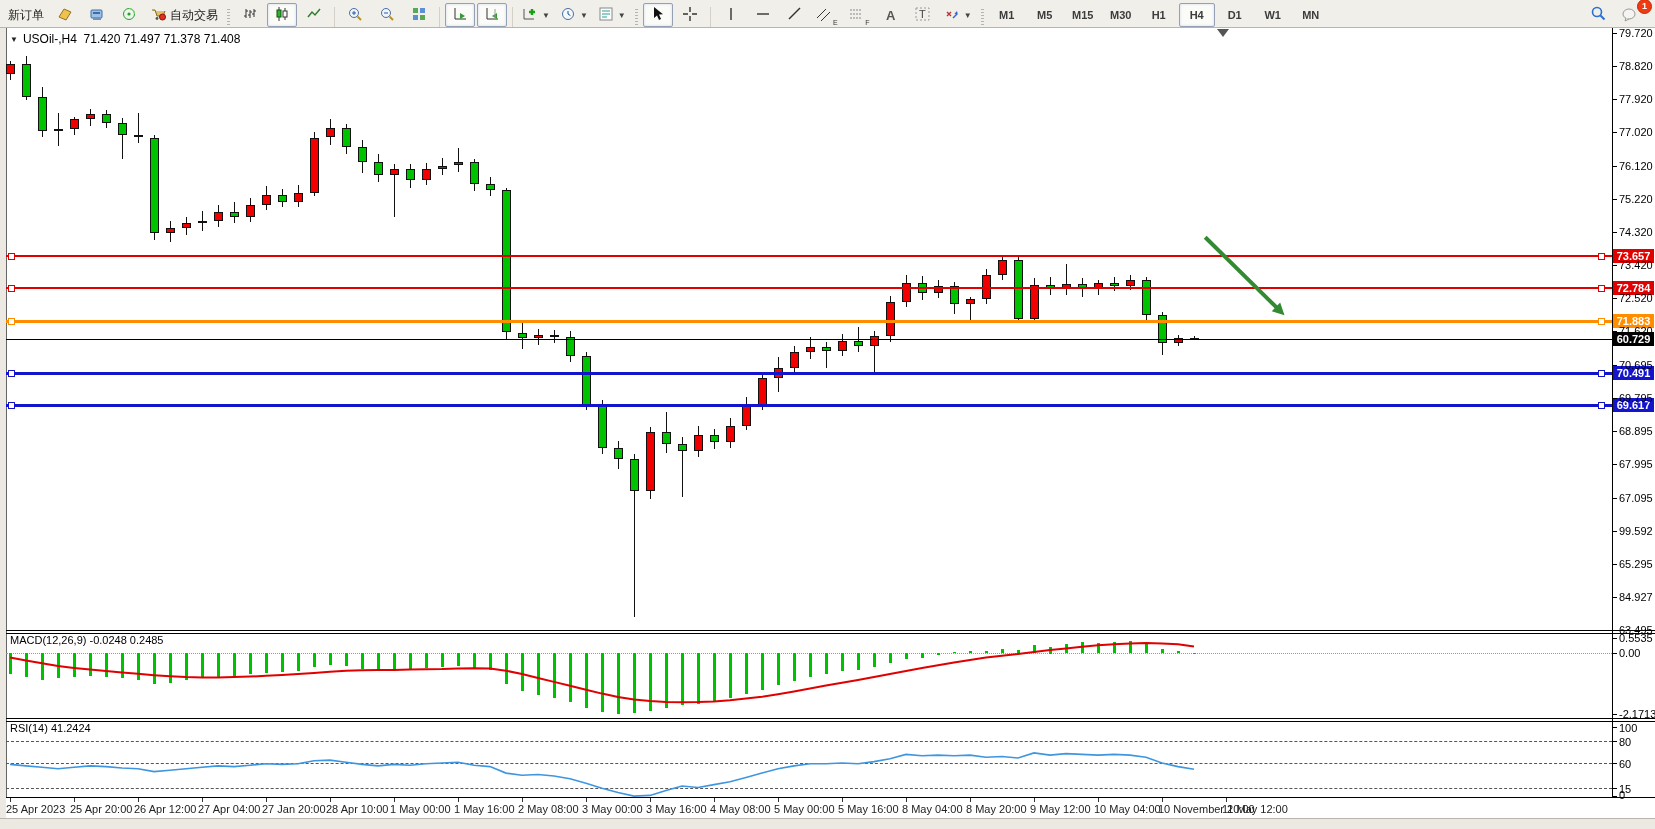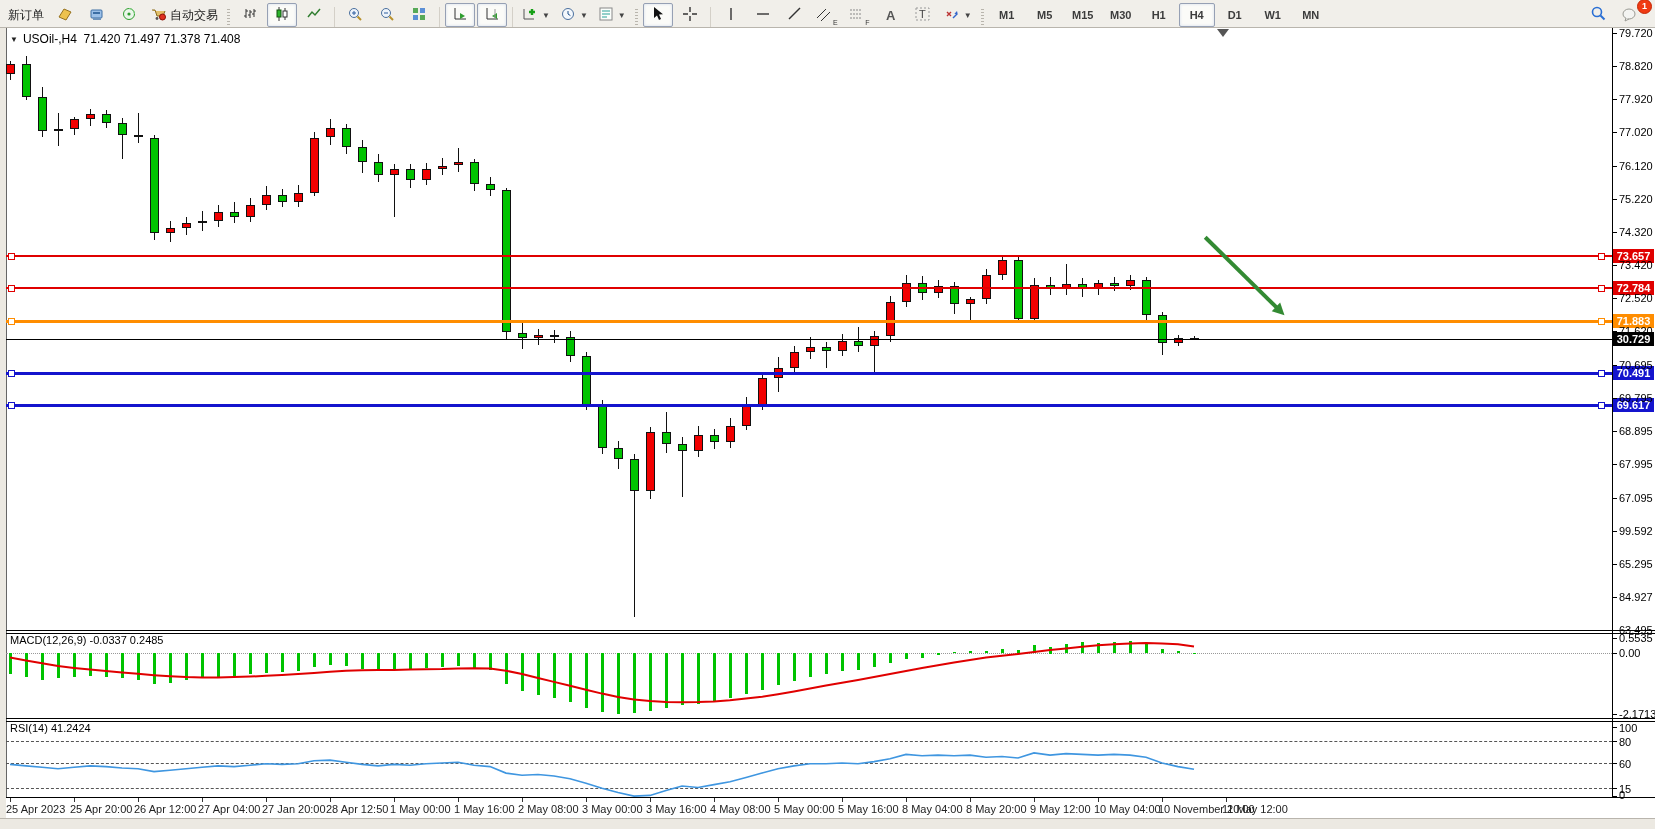--- a/index.html
+++ b/index.html
@@ -239,21 +239,21 @@
 
   <div class="shift-marker"></div>
 
   <div class="sepline" style="top:630px;"></div>
   <div class="sepline" style="top:633px;"></div>
   <div class="sepline" style="top:718px;"></div>
   <div class="sepline" style="top:721px;"></div>
   <div class="sepline" style="top:797px;"></div>
   <div class="softline" style="top:818px;"></div>
 
-  <div class="ind-label" style="top:634px;">MACD(12,26,9) -0.0337 0.2485</div>
+  <div class="ind-label" style="top:634px;">MACD(12,26,9) -0.0248 0.2485</div>
   <div class="ind-label" style="top:722px;">RSI(14) 41.2424</div>
 
   <div id="dyn">
       <div style="position: absolute; left: 10px; top: 61.3px; width: 1px; height: 18.4px; background: rgb(17, 17, 17);"></div>
       <div style="position: absolute; left: 6px; top: 63.9px; width: 9px; height: 10.3px; background: rgb(242, 0, 0); border: 1px solid rgb(17, 17, 17); box-sizing: border-box;"></div>
       <div style="position: absolute; left: 26px; top: 55.8px; width: 1px; height: 44.2px; background: rgb(17, 17, 17);"></div>
       <div style="position: absolute; left: 22px; top: 63.9px; width: 9px; height: 33.1px; background: rgb(0, 195, 0); border: 1px solid rgb(17, 17, 17); box-sizing: border-box;"></div>
       <div style="position: absolute; left: 42px; top: 87.1px; width: 1px; height: 49.7px; background: rgb(17, 17, 17);"></div>
       <div style="position: absolute; left: 38px; top: 97px; width: 9px; height: 34.2px; background: rgb(0, 195, 0); border: 1px solid rgb(17, 17, 17); box-sizing: border-box;"></div>
       <div style="position: absolute; left: 58px; top: 112.8px; width: 1px; height: 33.1px; background: rgb(17, 17, 17);"></div>
@@ -406,21 +406,21 @@
       <div style="position: absolute; left: 1613px; top: 249.1px; width: 41px; height: 14px; background: rgb(224, 0, 0); color: rgb(255, 255, 255); font: bold 11px / 14px &quot;Liberation Sans&quot;, sans-serif; text-align: center;">73.657</div>
       <div style="position: absolute; left: 6px; top: 287.2px; width: 1606px; height: 2px; background: rgb(224, 0, 0);"></div>
       <div style="position: absolute; left: 8px; top: 285.2px; width: 7px; height: 7px; background: rgb(255, 255, 255); border: 1px solid rgb(224, 0, 0); box-sizing: border-box;"></div>
       <div style="position: absolute; left: 1598px; top: 285.2px; width: 7px; height: 7px; background: rgb(255, 255, 255); border: 1px solid rgb(224, 0, 0); box-sizing: border-box;"></div>
       <div style="position: absolute; left: 1613px; top: 281.2px; width: 41px; height: 14px; background: rgb(224, 0, 0); color: rgb(255, 255, 255); font: bold 11px / 14px &quot;Liberation Sans&quot;, sans-serif; text-align: center;">72.784</div>
       <div style="position: absolute; left: 6px; top: 320.4px; width: 1606px; height: 3px; background: rgb(255, 141, 0);"></div>
       <div style="position: absolute; left: 8px; top: 318.4px; width: 7px; height: 7px; background: rgb(255, 255, 255); border: 1px solid rgb(255, 141, 0); box-sizing: border-box;"></div>
       <div style="position: absolute; left: 1598px; top: 318.4px; width: 7px; height: 7px; background: rgb(255, 255, 255); border: 1px solid rgb(255, 141, 0); box-sizing: border-box;"></div>
       <div style="position: absolute; left: 1613px; top: 314.4px; width: 41px; height: 14px; background: rgb(255, 141, 0); color: rgb(255, 255, 255); font: bold 11px / 14px &quot;Liberation Sans&quot;, sans-serif; text-align: center;">71.883</div>
       <div style="position: absolute; left: 6px; top: 338.8px; width: 1606px; height: 1px; background: rgb(0, 0, 0);"></div>
-      <div style="position: absolute; left: 1613px; top: 331.8px; width: 41px; height: 14px; background: rgb(0, 0, 0); color: rgb(255, 255, 255); font: bold 11px / 14px &quot;Liberation Sans&quot;, sans-serif; text-align: center;">30.729</div>
+      <div style="position: absolute; left: 1613px; top: 331.8px; width: 41px; height: 14px; background: rgb(0, 0, 0); color: rgb(255, 255, 255); font: bold 11px / 14px &quot;Liberation Sans&quot;, sans-serif; text-align: center;">60.729</div>
       <div style="position: absolute; left: 6px; top: 371.6px; width: 1606px; height: 3px; background: rgb(20, 20, 205);"></div>
       <div style="position: absolute; left: 8px; top: 369.6px; width: 7px; height: 7px; background: rgb(255, 255, 255); border: 1px solid rgb(20, 20, 205); box-sizing: border-box;"></div>
       <div style="position: absolute; left: 1598px; top: 369.6px; width: 7px; height: 7px; background: rgb(255, 255, 255); border: 1px solid rgb(20, 20, 205); box-sizing: border-box;"></div>
       <div style="position: absolute; left: 1613px; top: 365.6px; width: 41px; height: 14px; background: rgb(20, 20, 205); color: rgb(255, 255, 255); font: bold 11px / 14px &quot;Liberation Sans&quot;, sans-serif; text-align: center;">70.491</div>
       <div style="position: absolute; left: 6px; top: 403.7px; width: 1606px; height: 3px; background: rgb(20, 20, 205);"></div>
       <div style="position: absolute; left: 8px; top: 401.7px; width: 7px; height: 7px; background: rgb(255, 255, 255); border: 1px solid rgb(20, 20, 205); box-sizing: border-box;"></div>
       <div style="position: absolute; left: 1598px; top: 401.7px; width: 7px; height: 7px; background: rgb(255, 255, 255); border: 1px solid rgb(20, 20, 205); box-sizing: border-box;"></div>
       <div style="position: absolute; left: 1613px; top: 397.7px; width: 41px; height: 14px; background: rgb(20, 20, 205); color: rgb(255, 255, 255); font: bold 11px / 14px &quot;Liberation Sans&quot;, sans-serif; text-align: center;">69.617</div>
       <div style="position: absolute; left: 1612px; top: 33px; width: 5px; height: 1px; background: rgb(0, 0, 0);"></div>
       <div style="position: absolute; left: 1619px; top: 27px; font: 11px &quot;Liberation Sans&quot;, sans-serif; color: rgb(0, 0, 0);">79.720</div>
@@ -559,21 +559,21 @@
       <div style="position: absolute; left: 6px; top: 803px; font: 11px &quot;Liberation Sans&quot;, sans-serif; color: rgb(34, 34, 34); white-space: nowrap;">25 Apr 2023</div>
       <div style="position: absolute; left: 74px; top: 798px; width: 1px; height: 4px; background: rgb(51, 51, 51);"></div>
       <div style="position: absolute; left: 70px; top: 803px; font: 11px &quot;Liberation Sans&quot;, sans-serif; color: rgb(34, 34, 34); white-space: nowrap;">25 Apr 20:00</div>
       <div style="position: absolute; left: 138px; top: 798px; width: 1px; height: 4px; background: rgb(51, 51, 51);"></div>
       <div style="position: absolute; left: 134px; top: 803px; font: 11px &quot;Liberation Sans&quot;, sans-serif; color: rgb(34, 34, 34); white-space: nowrap;">26 Apr 12:00</div>
       <div style="position: absolute; left: 202px; top: 798px; width: 1px; height: 4px; background: rgb(51, 51, 51);"></div>
       <div style="position: absolute; left: 198px; top: 803px; font: 11px &quot;Liberation Sans&quot;, sans-serif; color: rgb(34, 34, 34); white-space: nowrap;">27 Apr 04:00</div>
       <div style="position: absolute; left: 266px; top: 798px; width: 1px; height: 4px; background: rgb(51, 51, 51);"></div>
       <div style="position: absolute; left: 262px; top: 803px; font: 11px &quot;Liberation Sans&quot;, sans-serif; color: rgb(34, 34, 34); white-space: nowrap;">27 Jan 20:00</div>
       <div style="position: absolute; left: 330px; top: 798px; width: 1px; height: 4px; background: rgb(51, 51, 51);"></div>
-      <div style="position: absolute; left: 326px; top: 803px; font: 11px &quot;Liberation Sans&quot;, sans-serif; color: rgb(34, 34, 34); white-space: nowrap;">28 Apr 12:50</div>
+      <div style="position: absolute; left: 326px; top: 803px; font: 11px &quot;Liberation Sans&quot;, sans-serif; color: rgb(34, 34, 34); white-space: nowrap;">28 Apr 10:00</div>
       <div style="position: absolute; left: 394px; top: 798px; width: 1px; height: 4px; background: rgb(51, 51, 51);"></div>
       <div style="position: absolute; left: 390px; top: 803px; font: 11px &quot;Liberation Sans&quot;, sans-serif; color: rgb(34, 34, 34); white-space: nowrap;">1 May 00:00</div>
       <div style="position: absolute; left: 458px; top: 798px; width: 1px; height: 4px; background: rgb(51, 51, 51);"></div>
       <div style="position: absolute; left: 454px; top: 803px; font: 11px &quot;Liberation Sans&quot;, sans-serif; color: rgb(34, 34, 34); white-space: nowrap;">1 May 16:00</div>
       <div style="position: absolute; left: 522px; top: 798px; width: 1px; height: 4px; background: rgb(51, 51, 51);"></div>
       <div style="position: absolute; left: 518px; top: 803px; font: 11px &quot;Liberation Sans&quot;, sans-serif; color: rgb(34, 34, 34); white-space: nowrap;">2 May 08:00</div>
       <div style="position: absolute; left: 586px; top: 798px; width: 1px; height: 4px; background: rgb(51, 51, 51);"></div>
       <div style="position: absolute; left: 582px; top: 803px; font: 11px &quot;Liberation Sans&quot;, sans-serif; color: rgb(34, 34, 34); white-space: nowrap;">3 May 00:00</div>
       <div style="position: absolute; left: 650px; top: 798px; width: 1px; height: 4px; background: rgb(51, 51, 51);"></div>
       <div style="position: absolute; left: 646px; top: 803px; font: 11px &quot;Liberation Sans&quot;, sans-serif; color: rgb(34, 34, 34); white-space: nowrap;">3 May 16:00</div>

